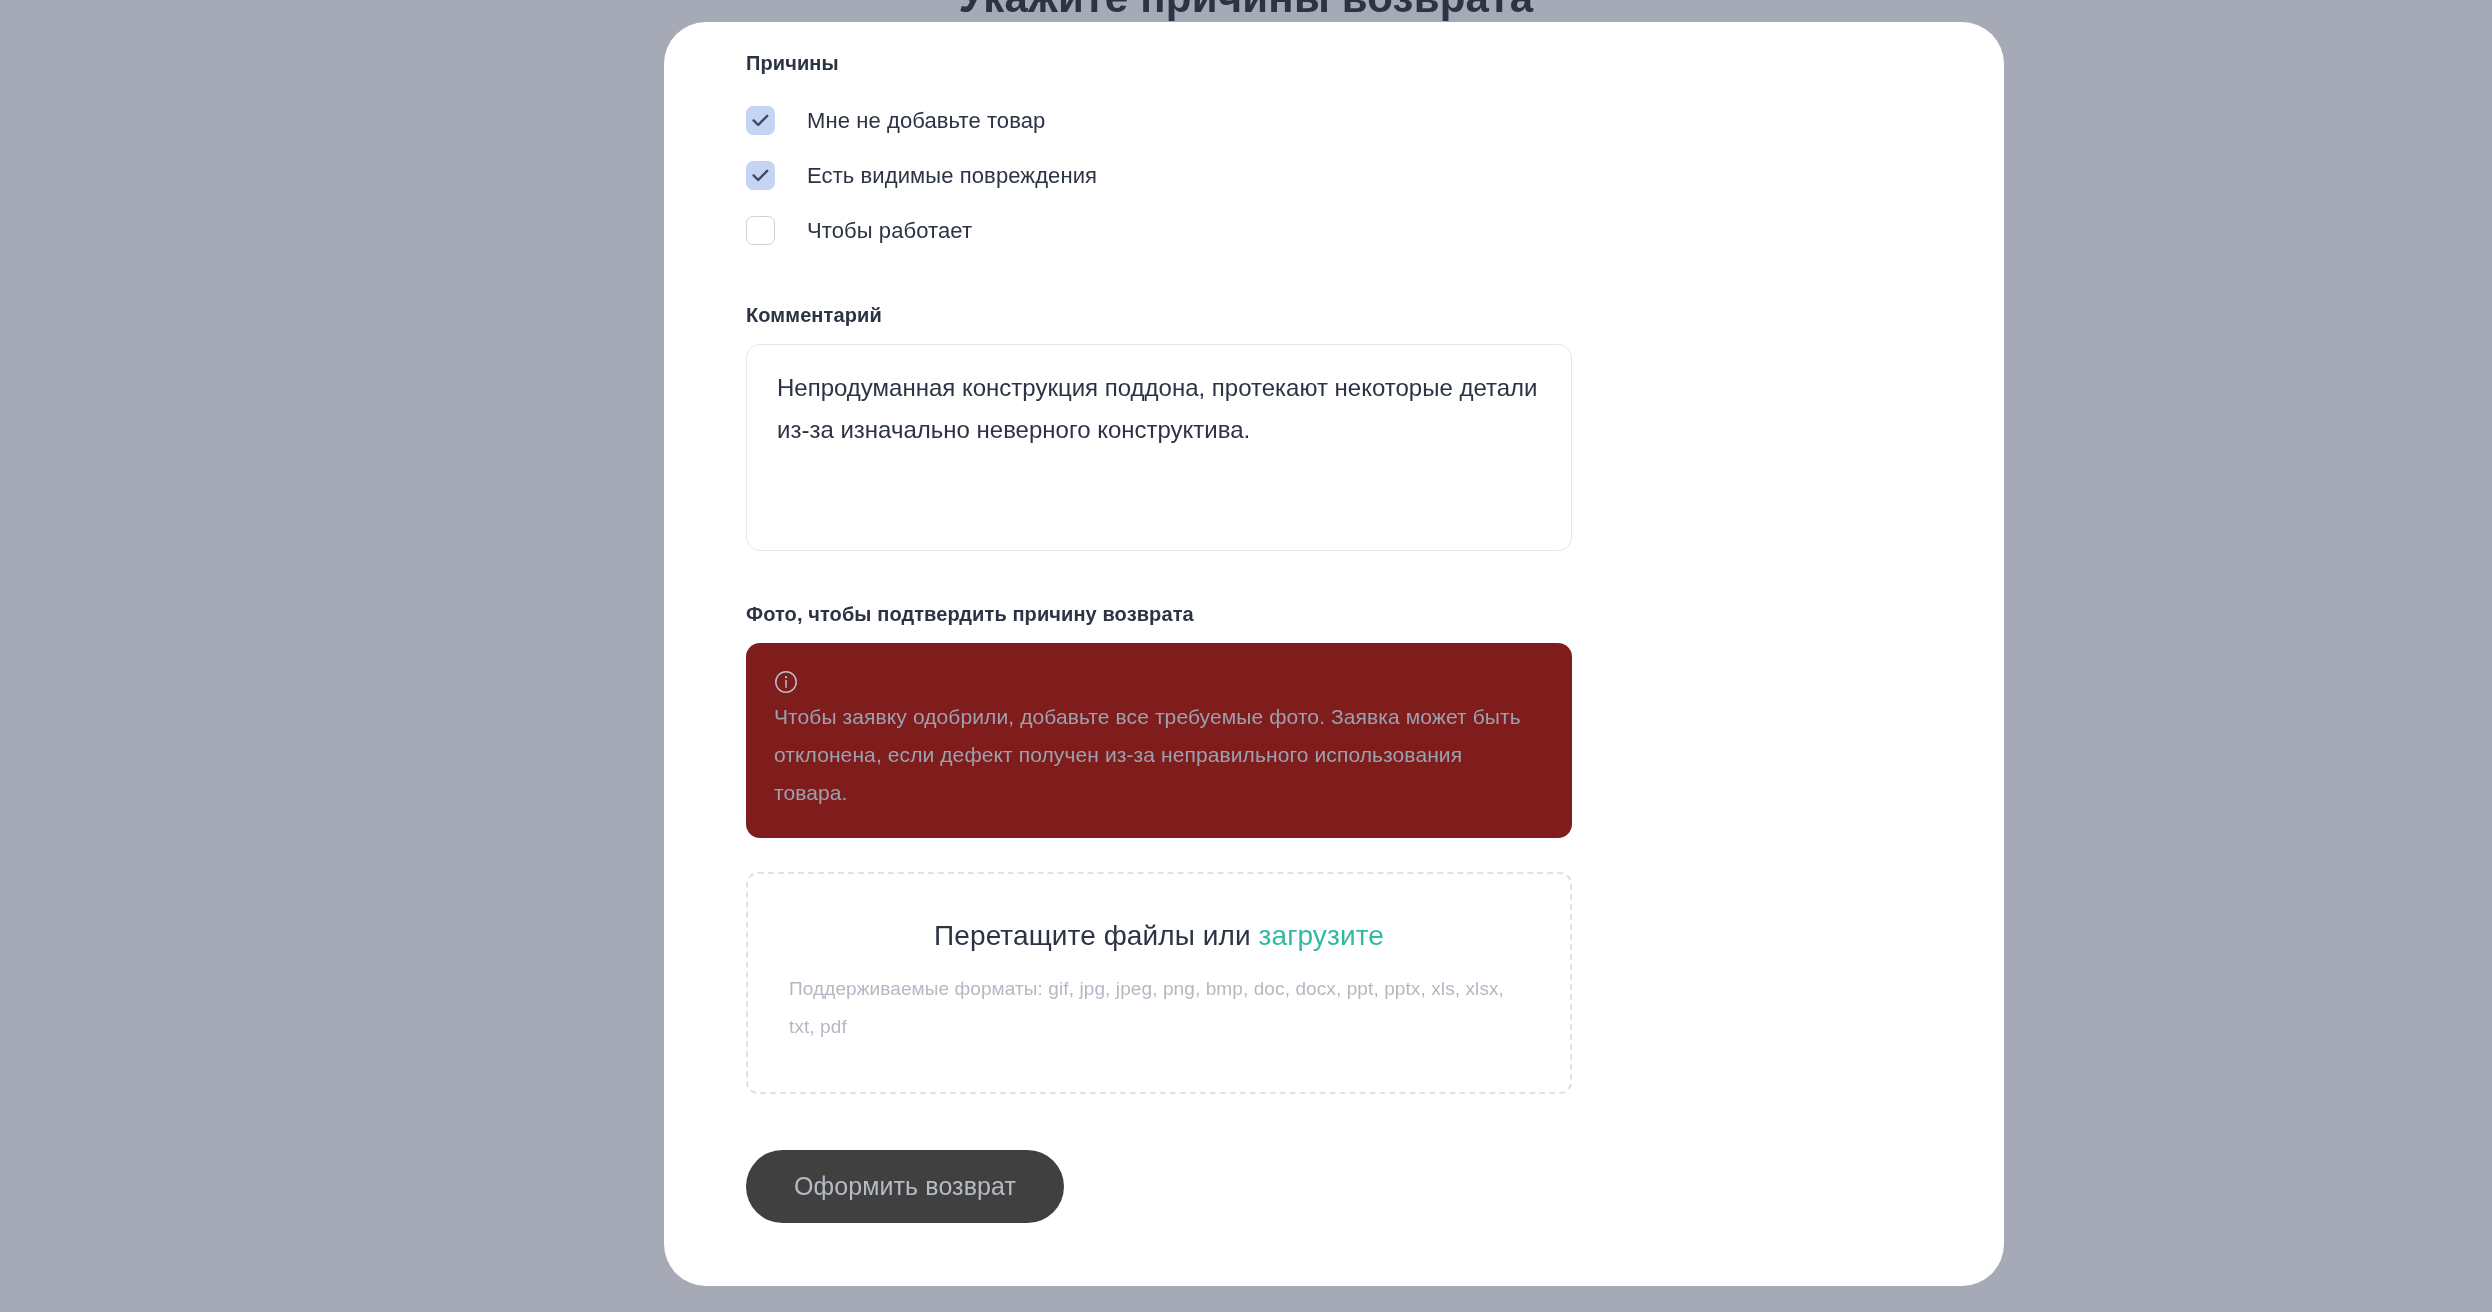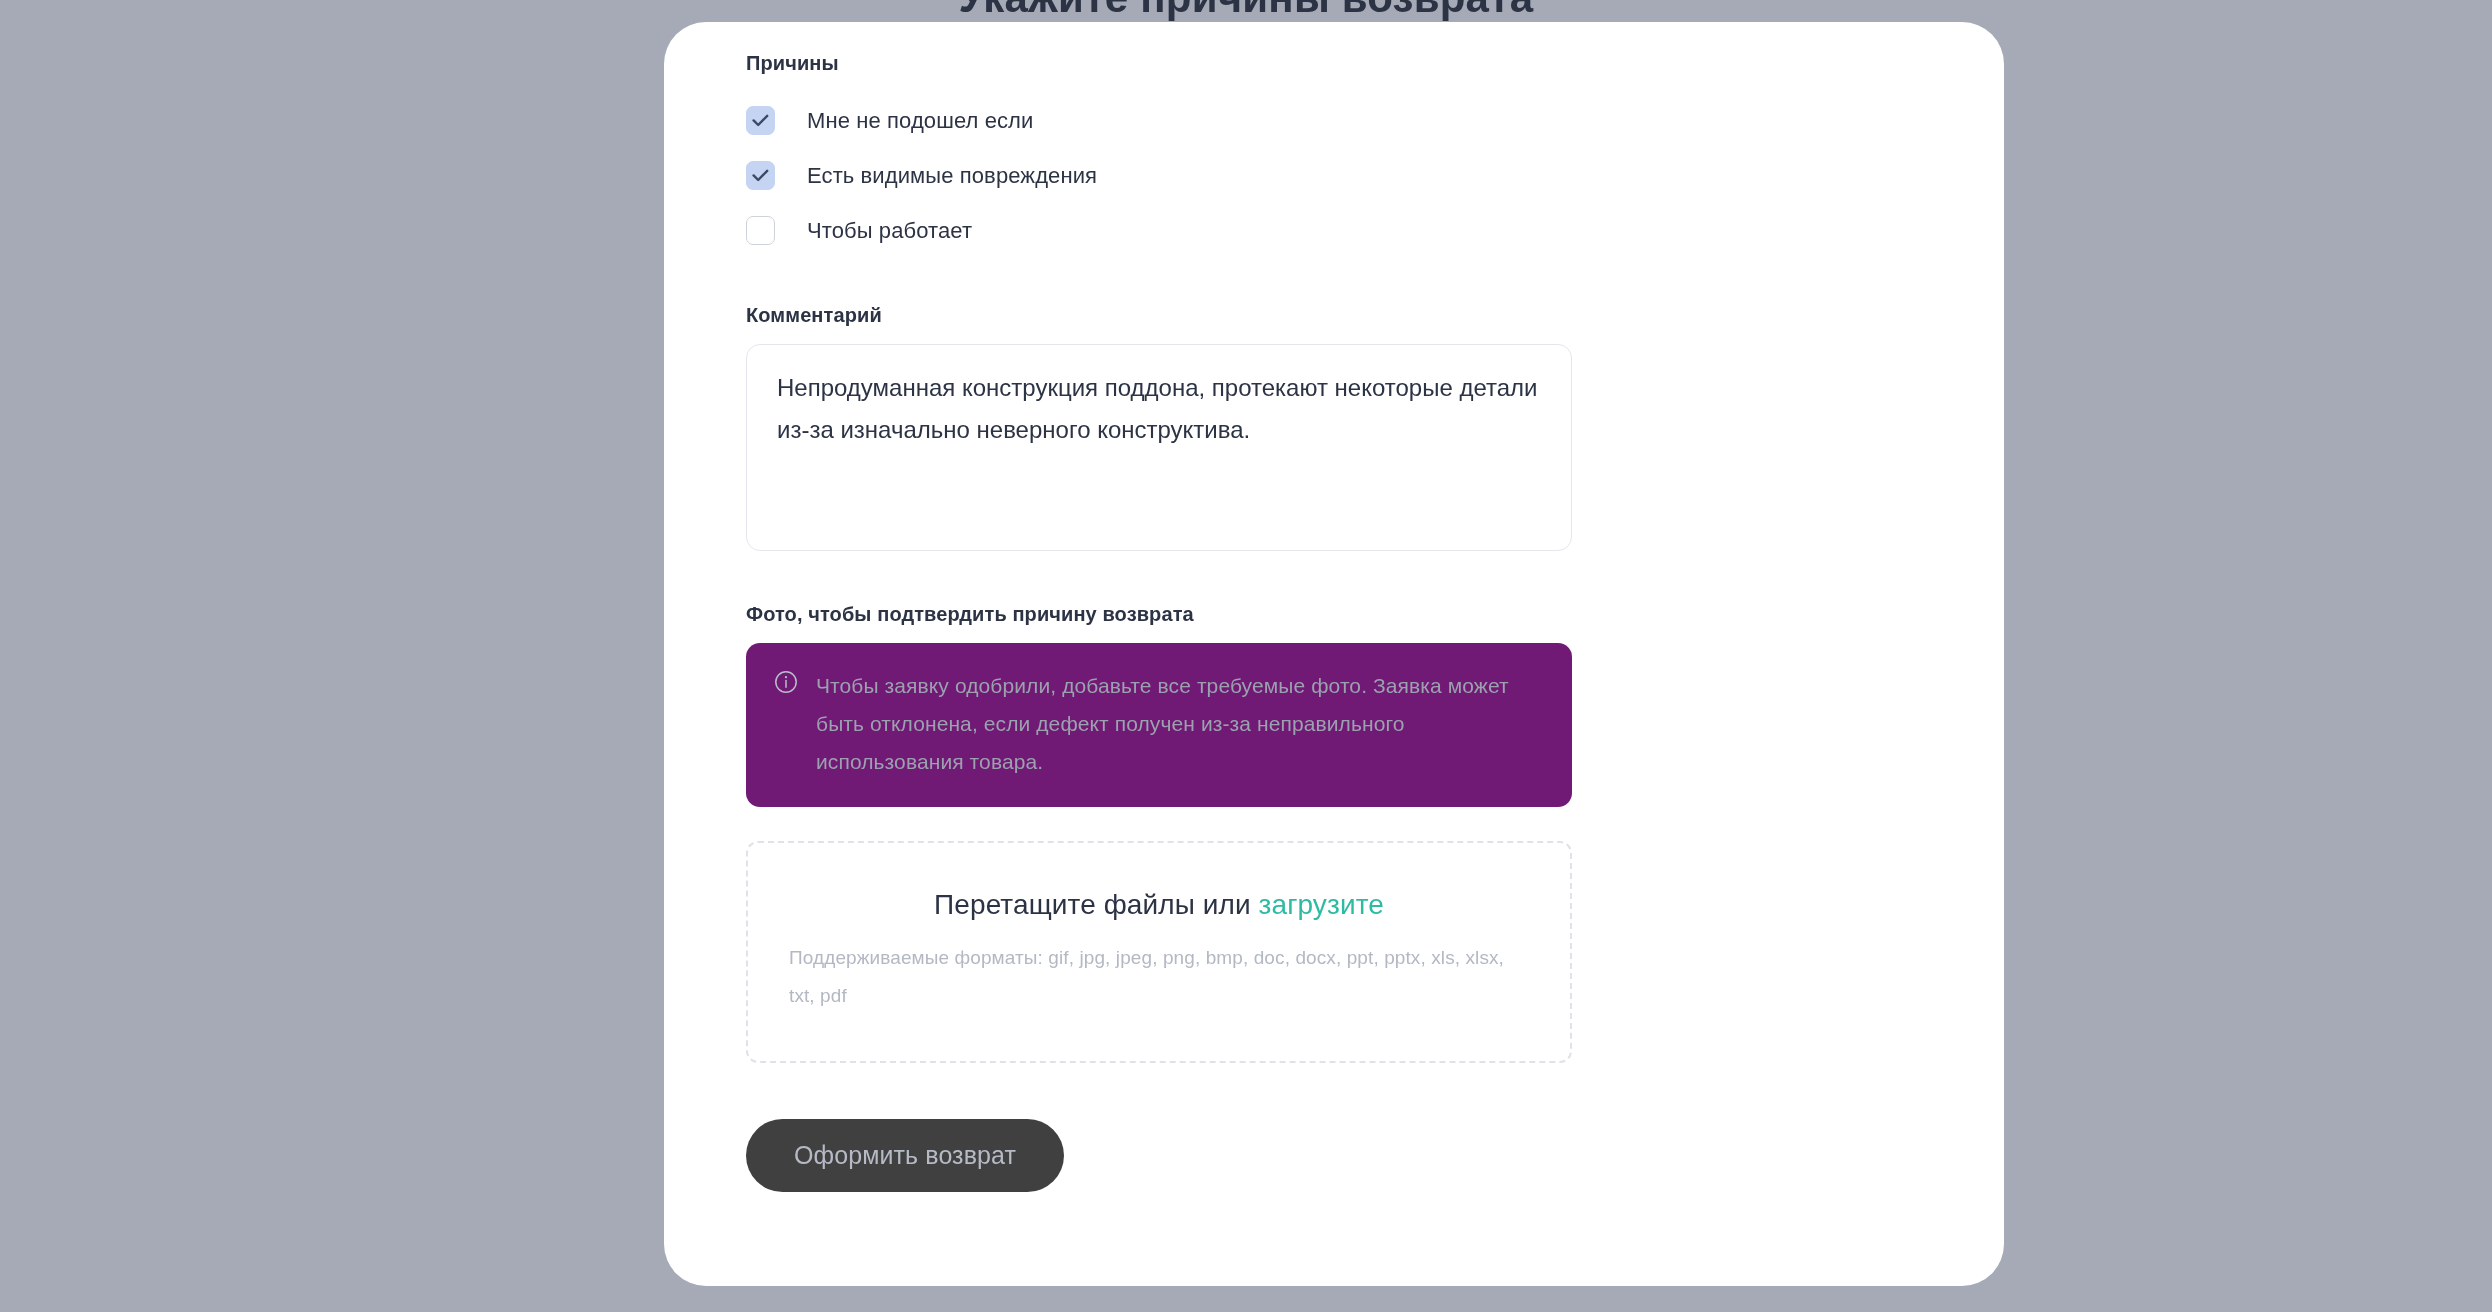--- a/index.html
+++ b/index.html
@@ -123,25 +123,26 @@
   }
 
   
   .photo-block {
     margin-top: 48px;
   }
   .info-banner {
     margin-top: 17px;
     width: 826px;
     box-sizing: border-box;
-    background: #701a75;
+    background: #7f1d1d;
     border-radius: 14px;
     padding: 24px 32px 26px 28px;
     display: flex;
     align-items: flex-start;
+    flex-direction: column;
   }
   .info-icon {
     flex: 0 0 auto;
     margin-top: 3px;
     margin-right: 18px;
   }
   .info-text {
     font-size: 21px;
     line-height: 38px;
     color: #9ba1ae;
@@ -208,21 +209,21 @@
     <div class="section-label">Причины</div>
 
     <div class="reasons">
 
       <div class="reason-row">
         <span class="checkbox checked">
           <svg class="tick" width="17" height="13" viewBox="0 0 17 13">
             <path d="M1.6 6.4 L6.2 11 L15.2 1.8" fill="none" stroke="#3c4a63" stroke-width="2.4" stroke-linecap="round" stroke-linejoin="round"></path>
           </svg>
         </span>
-        <span class="reason-label">Мне не подошел если</span>
+        <span class="reason-label">Мне не добавьте товар</span>
       </div>
 
       <div class="reason-row">
         <span class="checkbox checked">
           <svg class="tick" width="17" height="13" viewBox="0 0 17 13">
             <path d="M1.6 6.4 L6.2 11 L15.2 1.8" fill="none" stroke="#3c4a63" stroke-width="2.4" stroke-linecap="round" stroke-linejoin="round"></path>
           </svg>
         </span>
         <span class="reason-label">Есть видимые повреждения</span>
       </div>

